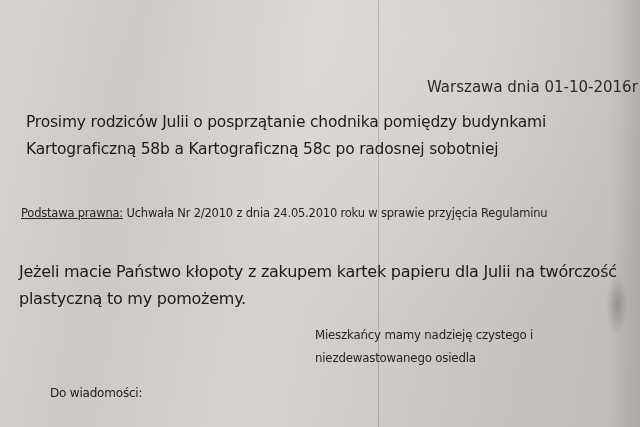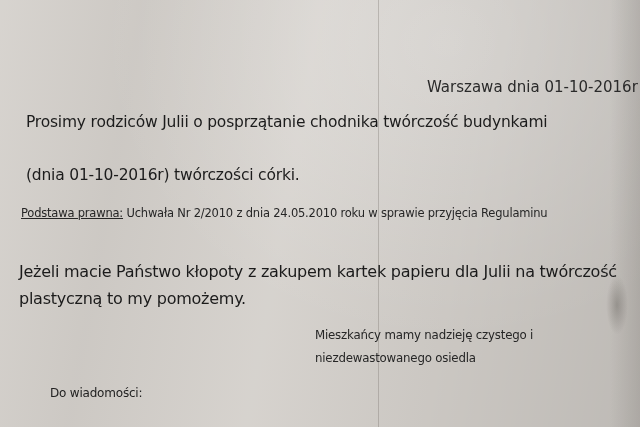--- a/index.html
+++ b/index.html
@@ -49,22 +49,22 @@
 </head>
 <body>
 
 <div class="paper">
   <div class="fold-v"></div>
   <div class="edge-shadow"></div>
   <div class="crease"></div>
 
   <div class="t date">Warszawa dnia 01-10-2016r</div>
 
-  <div class="t p1 l1">Prosimy rodziców Julii o posprzątanie chodnika twórczość budynkami</div>
-  <div class="t p1 l3">(dnia 01-10-2016r) twórczości córki.</div>
+  <div class="t p1 l1">Prosimy rodziców Julii o posprzątanie chodnika pomiędzy budynkami</div>
+  <div class="t p1 l2">Kartograficzną 58b a Kartograficzną 58c po radosnej sobotniej</div>
 
   <div class="t legal l1"><u>Podstawa prawna:</u><span> Uchwała Nr 2/2010 z dnia 24.05.2010 roku w sprawie przyjęcia Regulaminu</span></div>
 
   <div class="t p2 l2">plastyczną to my pomożemy.</div>
   <div class="t p2 l1">Jeżeli macie Państwo kłopoty z zakupem kartek papieru dla Julii na twórczość</div>
 
   <div class="t sign l1">Mieszkańcy mamy nadzieję czystego i</div>
   <div class="t sign l2">niezdewastowanego osiedla</div>
 
   <div class="t cc">Do wiadomości:</div>

